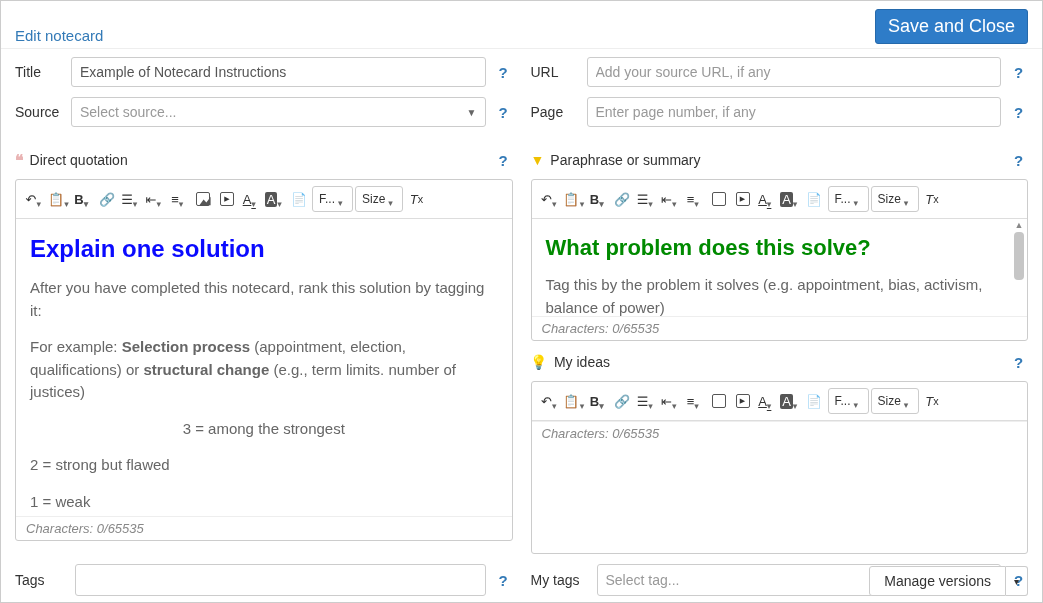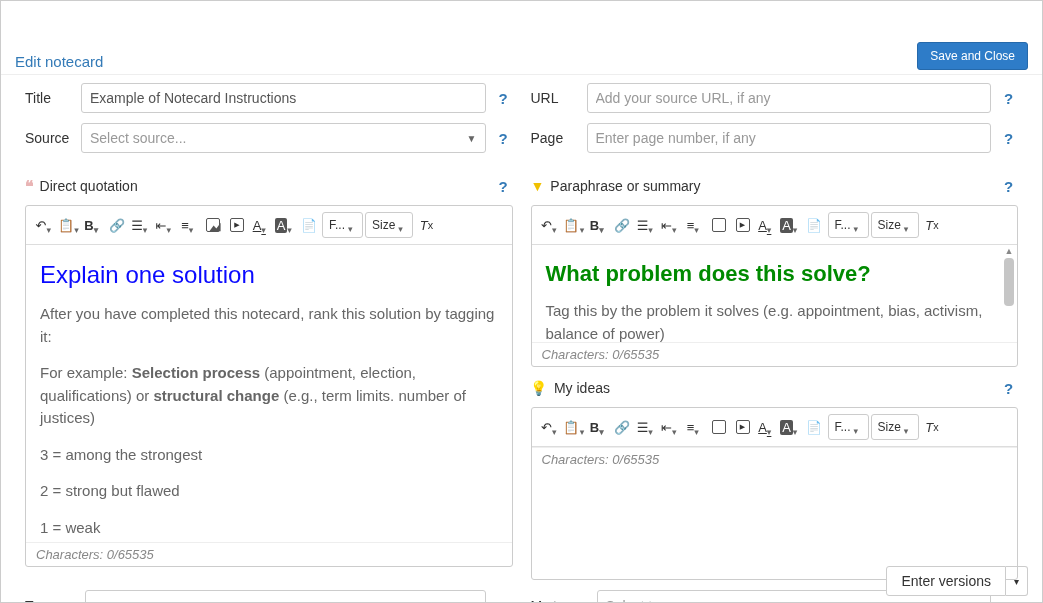--- a/index.html
+++ b/index.html
@@ -1,20 +1,20 @@
 <!DOCTYPE html>
 <html><head>
 <meta charset="utf-8">
 <style>
 * { box-sizing: border-box; margin: 0; padding: 0; }
 body { font-family: Arial, Helvetica, sans-serif; font-size: 14px; background:#fff; color:#333; width:1043px; height:603px; overflow:hidden; position:relative; border:1px solid #ccc;}
 .header { display:flex; justify-content:space-between; align-items:flex-end; padding:8px 14px 4px 14px; border-bottom:1px solid #eee;}
 .header .title-link { color:#337ab7; font-size:15px; }
-.save-btn { background:#2e7cc8; color:#fff; border:1px solid #2569ab; padding:6px 12px; font-size:12px; border-radius:3px; cursor:pointer;margin-top:33px;}
-.body { padding:8px 24px; }
+.save-btn { background:#2e7cc8; color:#fff; border:1px solid #2569ab; padding:6px 12px; font-size:18px; border-radius:3px; cursor:pointer;}
+.body { padding:8px 14px; }
 .row { display:flex; gap:18px; margin-bottom:10px; }
 .col { flex:1; display:flex; flex-direction:column; }
 .field-row { display:flex; align-items:center; gap:8px; }
 .field-row label { width:48px; font-size:14px; color:#333;}
 .field-row input.text, .field-row .select { flex:1; height:30px; border:1px solid #ccc; border-radius:3px; padding:0 8px; font-size:14px; color:#555;}
 .field-row .select { display:flex; align-items:center; justify-content:space-between; color:#999;}
 .help-btn { width:19px; height:30px; display:flex; align-items:center; justify-content:center; color:#337ab7; font-weight:bold; font-size:15px; cursor:pointer;}
 .section-head { display:flex; align-items:center; gap:6px; font-size:14px; color:#333; margin-top:8px; margin-bottom:4px;}
 .section-head .spacer { flex:1;}
 .quote-icon { color:#e9b4b4; font-size:16px; font-weight:bold;}
@@ -22,21 +22,21 @@
 .bulb-icon { color:#7cc77c; font-size:14px;}
 .editor-box { border:1px solid #ccc; border-radius:3px; display:flex; flex-direction:column; background:#fff;}
 .toolbar { display:flex; align-items:center; gap:2px; padding:6px 8px; border-bottom:1px solid #ddd; flex-wrap:nowrap; overflow:hidden;}
 .tb-btn { width:22px; height:24px; display:flex; align-items:center; justify-content:center; color:#333; font-size:13px; cursor:pointer; border-radius:2px;}
 .tb-btn svg { width:14px; height:14px; }
 .tb-sel { height:26px; border:1px solid #ccc; border-radius:3px; padding:0 6px; font-size:12px; display:flex; align-items:center; gap:3px; cursor:pointer; color:#333;}
 .caret { width:8px; height:8px; display:inline-block;}
 .caret::after{content:"▾"; font-size:9px; color:#666;}
 .content-area { padding:12px 14px; font-size:15px; color:#666; line-height:1.5; flex:1; overflow:auto;}
 .char-count { border-top:1px solid #eee; padding:4px 10px; font-style:italic; color:#888; font-size:13px;}
-.h-blue { color:#0a0aff; font-weight:normal; font-size:24px; margin-bottom:10px;}
+.h-blue { color:#0a0aff; font-weight:bold; font-size:24px; margin-bottom:10px;}
 .h-green { color:#008a00; font-weight:bold; font-size:22px; margin-bottom:10px;}
 .h-red { color:#d30000; font-weight:bold; font-size:22px; margin-bottom:10px;}
 .tags-row { display:flex; gap:18px; margin-top:4px;}
 .tags-row .field-row { flex:1;justify-content:flex-end;}
 .tags-row label { width:52px;}
 .tags-input { flex:1; height:32px; border:1px solid #ccc; border-radius:3px; padding:0 8px;}
 .select-tag { flex:1; height:32px; border:1px solid #ccc; border-radius:3px; padding:0 8px; display:flex; align-items:center; justify-content:space-between; color:#999;}
 .footer { position:absolute; bottom:6px; right:14px;}
 .manage-btn { background:#fff; border:1px solid #ccc; padding:6px 14px; font-size:14px; border-radius:3px; cursor:pointer; color:#333;}
 .manage-wrap { display:flex; align-items:stretch;}
@@ -135,21 +135,21 @@
             </span>
           <span class="tb-btn">
               <i>T</i>
               <sub>x</sub>
             </span>
         </div>
         <div class="content-area">
           <div class="h-blue">Explain one solution</div>
           <p style="margin-bottom:14px;">After you have completed this notecard, rank this solution by tagging it:</p>
           <p style="margin-bottom:14px;"><span>For example: </span><span class="bold">Selection process</span><span> (appointment, election, qualifications) or </span><span class="bold">structural change</span><span> (e.g., term limits. number of justices)</span></p>
-          <p style="margin-bottom:14px;">3 = among the strongest</p>
+          <p style="margin-bottom:14px;text-align:center;">3 = among the strongest</p>
           <p style="margin-bottom:14px;">2 = strong but flawed</p>
           <p>1 = weak</p>
         </div>
         <div class="char-count">Characters: 0/65535</div>
       </div>
     </div>
 
     <div class="col">
       <div class="section-head">
         <span class="funnel-icon">▼</span>
@@ -259,16 +259,16 @@
         <span>Select tag...</span>
         <span style="color:#666;font-size:10px;">▼</span>
       </div>
       <span class="help-btn">?</span>
     </div>
   </div>
 </div>
 
 <div class="footer">
   <div class="manage-wrap">
-    <button class="manage-btn" style="border-radius:3px 0 0 3px;">Enter versions</button>
+    <button class="manage-btn" style="border-radius:3px 0 0 3px;">Manage versions</button>
     <span class="manage-caret">▾</span>
   </div>
 </div>
 
 </body></html>

